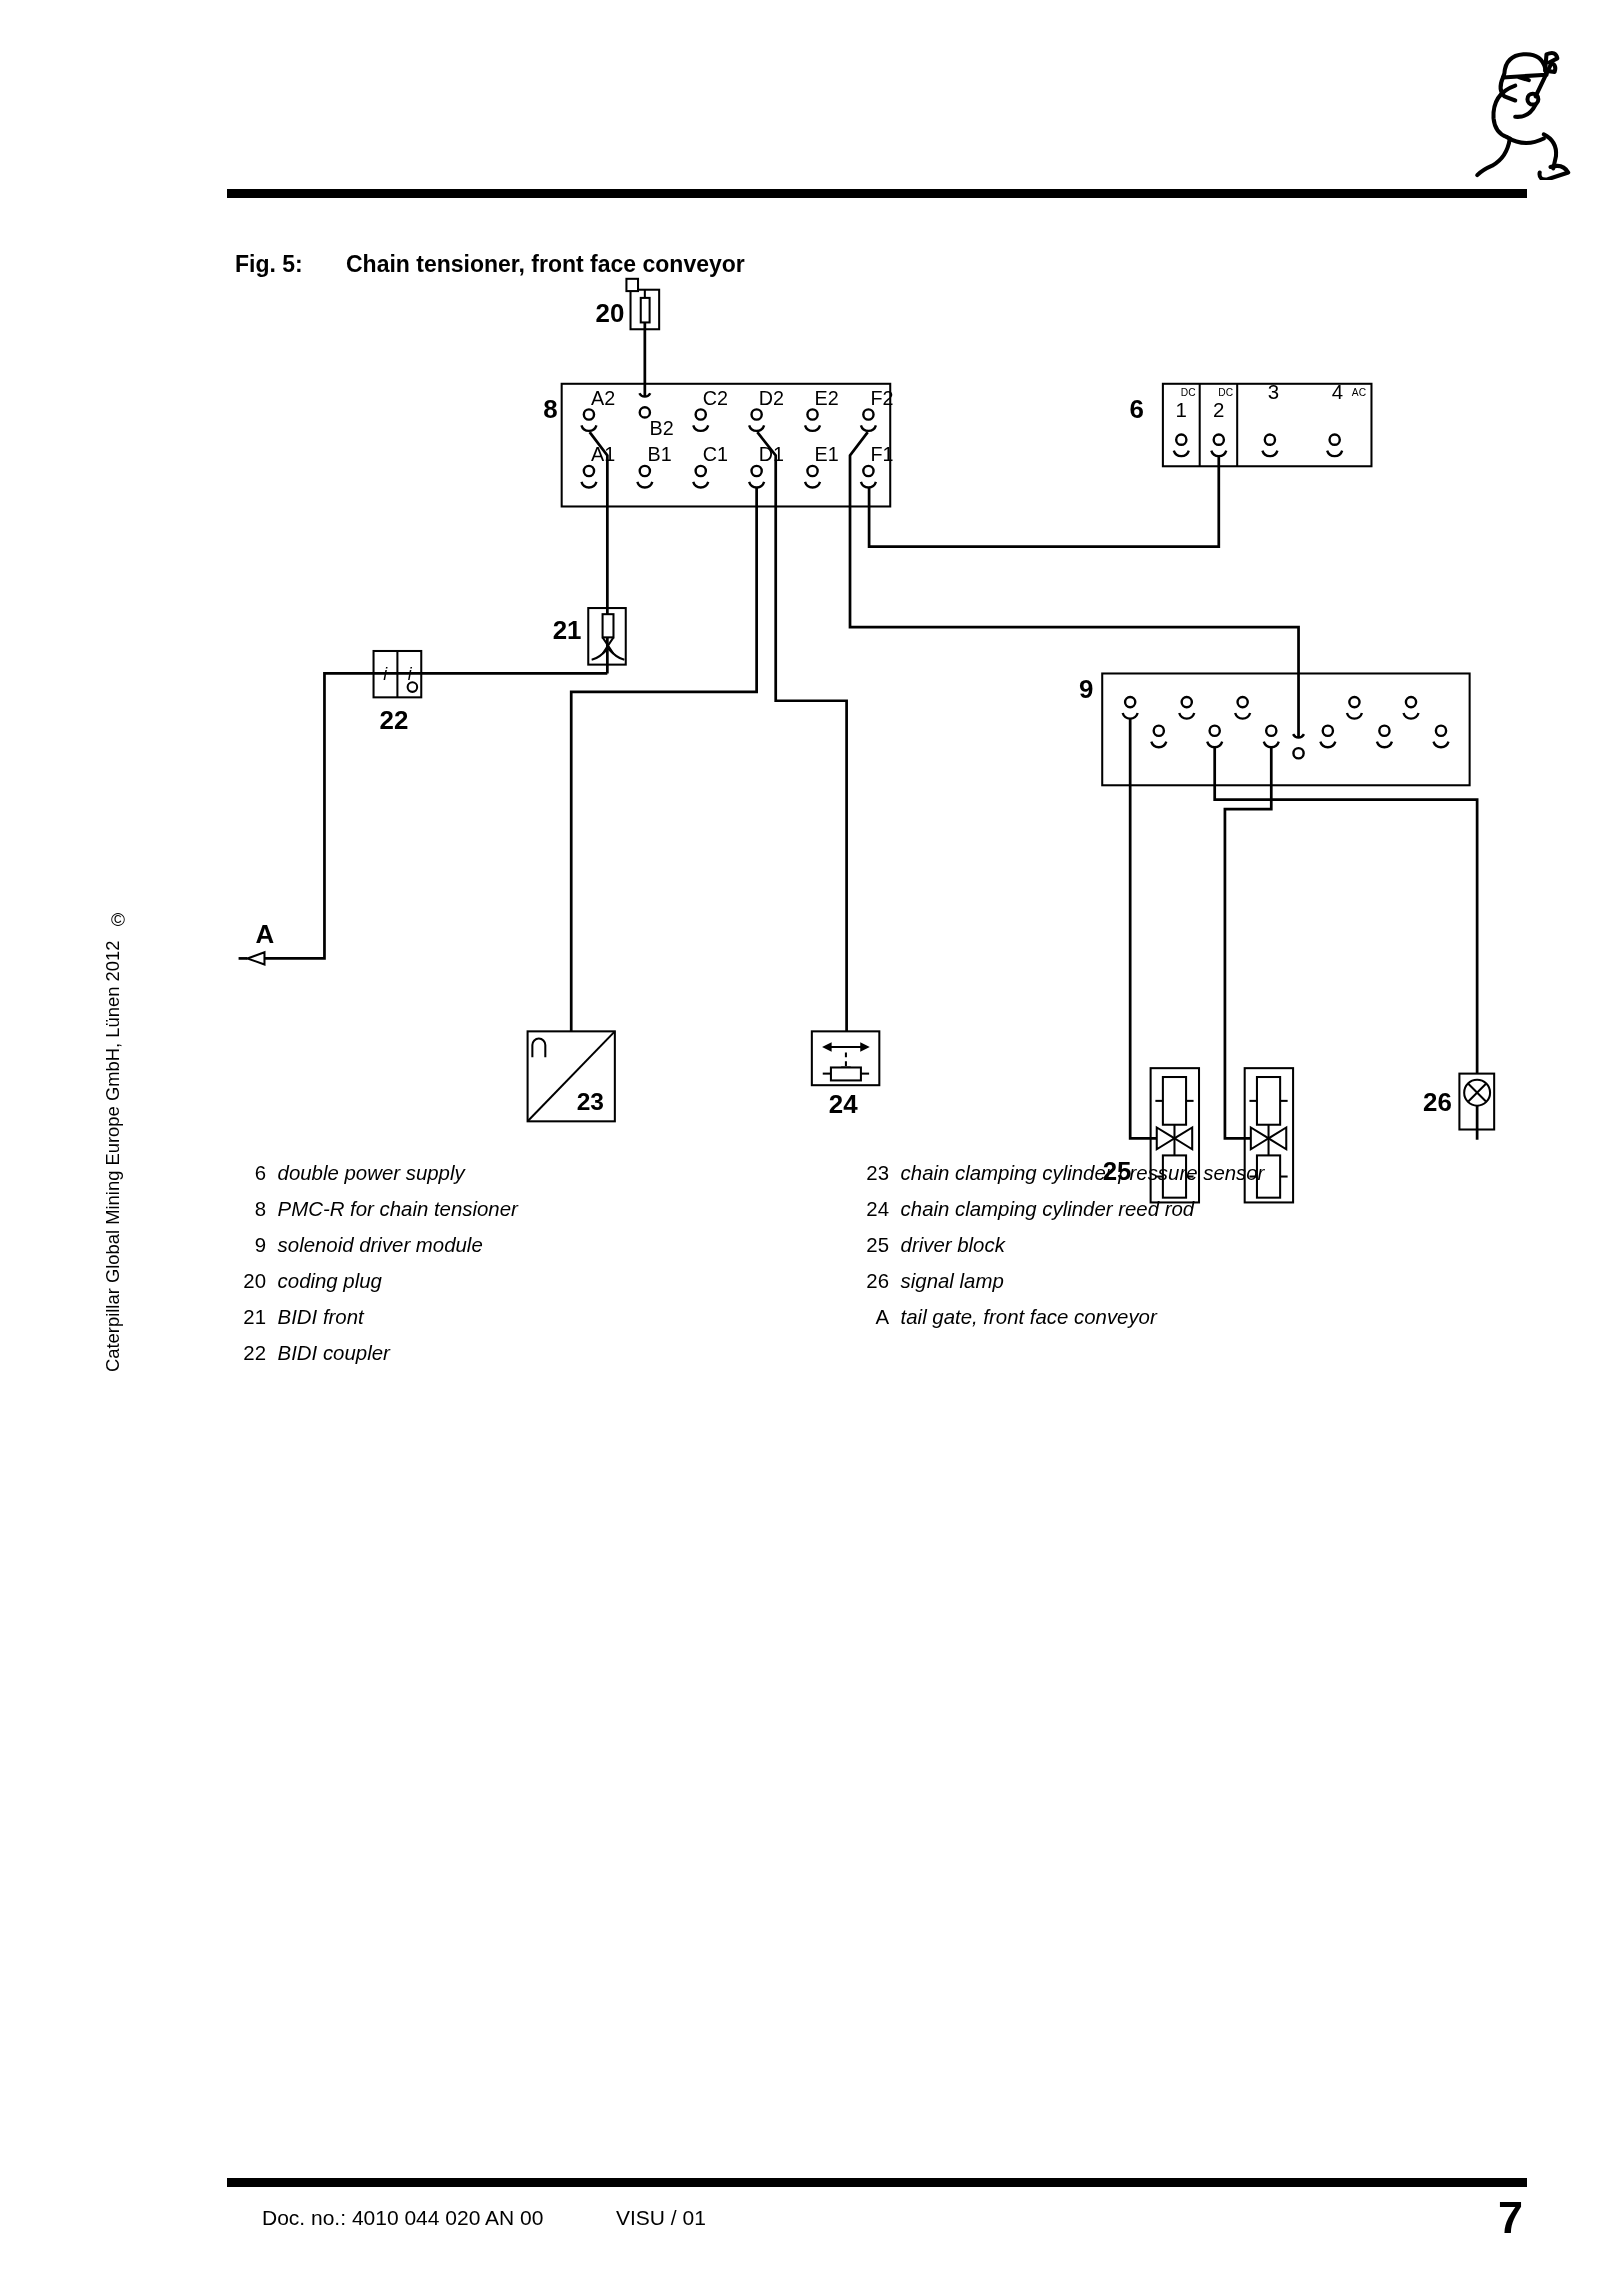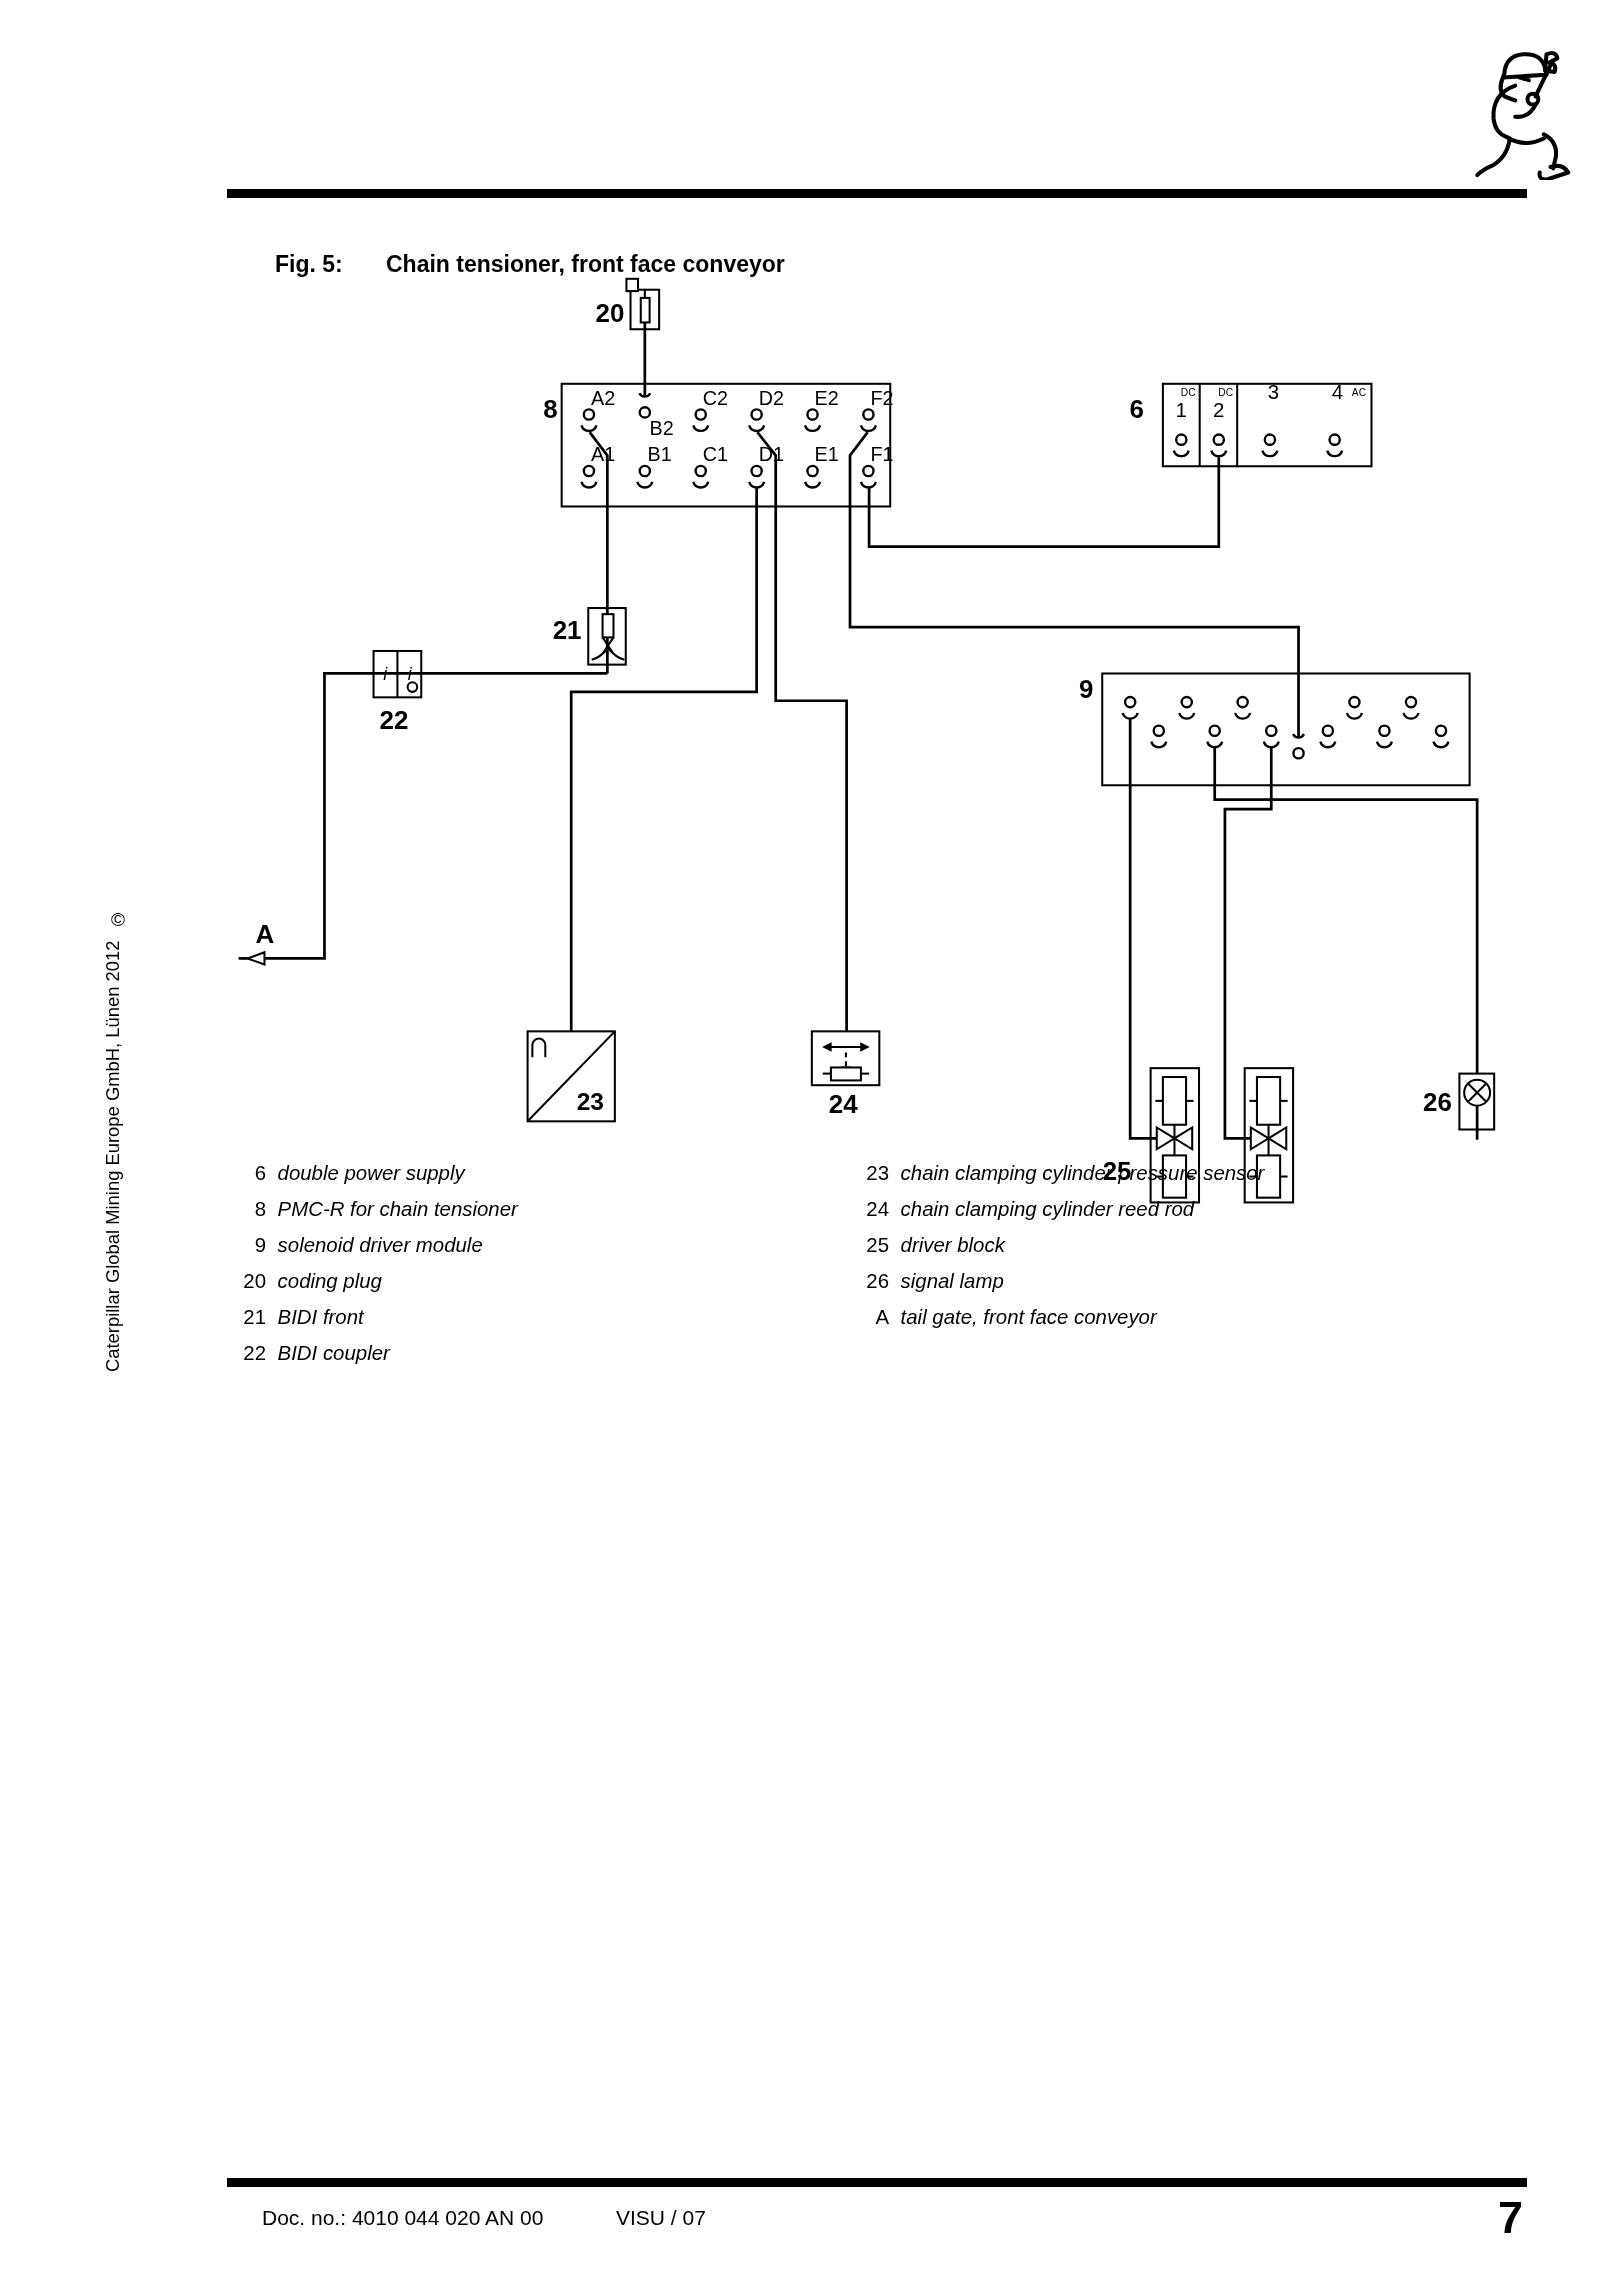--- a/index.html
+++ b/index.html
@@ -1,21 +1,21 @@
 <!DOCTYPE html>
 <html style="font-size:11px"><head>
 <meta charset="utf-8">
 <style>
   html,body{margin:0;padding:0;background:#fff;}
   .page{position:relative;width:1623px;height:2295px;background:#ffffff;overflow:hidden;
         font-family:"Liberation Sans",sans-serif;color:#000;}
   .rule{position:absolute;background:#000;}
   .rule-top{left:227px;top:189px;width:1300px;height:8.9px;}
   .rule-bottom{left:227px;top:2178px;width:1300px;height:8.9px;}
-  .fig-caption{position:absolute;left:235px;top:251px;font-size:23px;font-weight:bold;white-space:nowrap;margin-left:40px;}
+  .fig-caption{position:absolute;left:235px;top:251px;font-size:23px;font-weight:bold;white-space:nowrap;}
   .fig-caption .fig-num{display:inline-block;width:111px;}
   .logo{position:absolute;left:1465px;top:40px;width:129px;height:140px;}
   .legend{position:absolute;font-size:20.4px;}
   .legend-left{left:225px;top:1161px;}
   .legend-right{left:848px;top:1161px;}
   .lrow{display:flex;height:36px;align-items:flex-start;line-height:24.5px;}
   .lnum{display:inline-block;width:41px;text-align:right;margin-right:11.6px;flex:none;}
   .llabel{white-space:nowrap;font-style:italic;}
   .sidebar{position:absolute;left:102px;top:930px;height:442px;width:31px;
            writing-mode:vertical-rl;transform:rotate(180deg);font-size:18.4px;white-space:nowrap;}
@@ -286,17 +286,17 @@
         <span class="lnum">A</span>
         <span class="llabel">tail gate, front face conveyor</span>
       </div>
   </div>
 
   <span class="copyright">©</span>
   <div class="sidebar">Caterpillar Global Mining Europe GmbH, Lünen 2012</div>
 
   <div class="rule rule-bottom"></div>
   <div class="footer-doc">Doc. no.: 4010 044 020 AN 00</div>
-  <div class="footer-visu">VISU / 07</div>
+  <div class="footer-visu">VISU / 01</div>
   <div class="footer-page">7</div>
 
 </div>
 
 
 </body></html>

